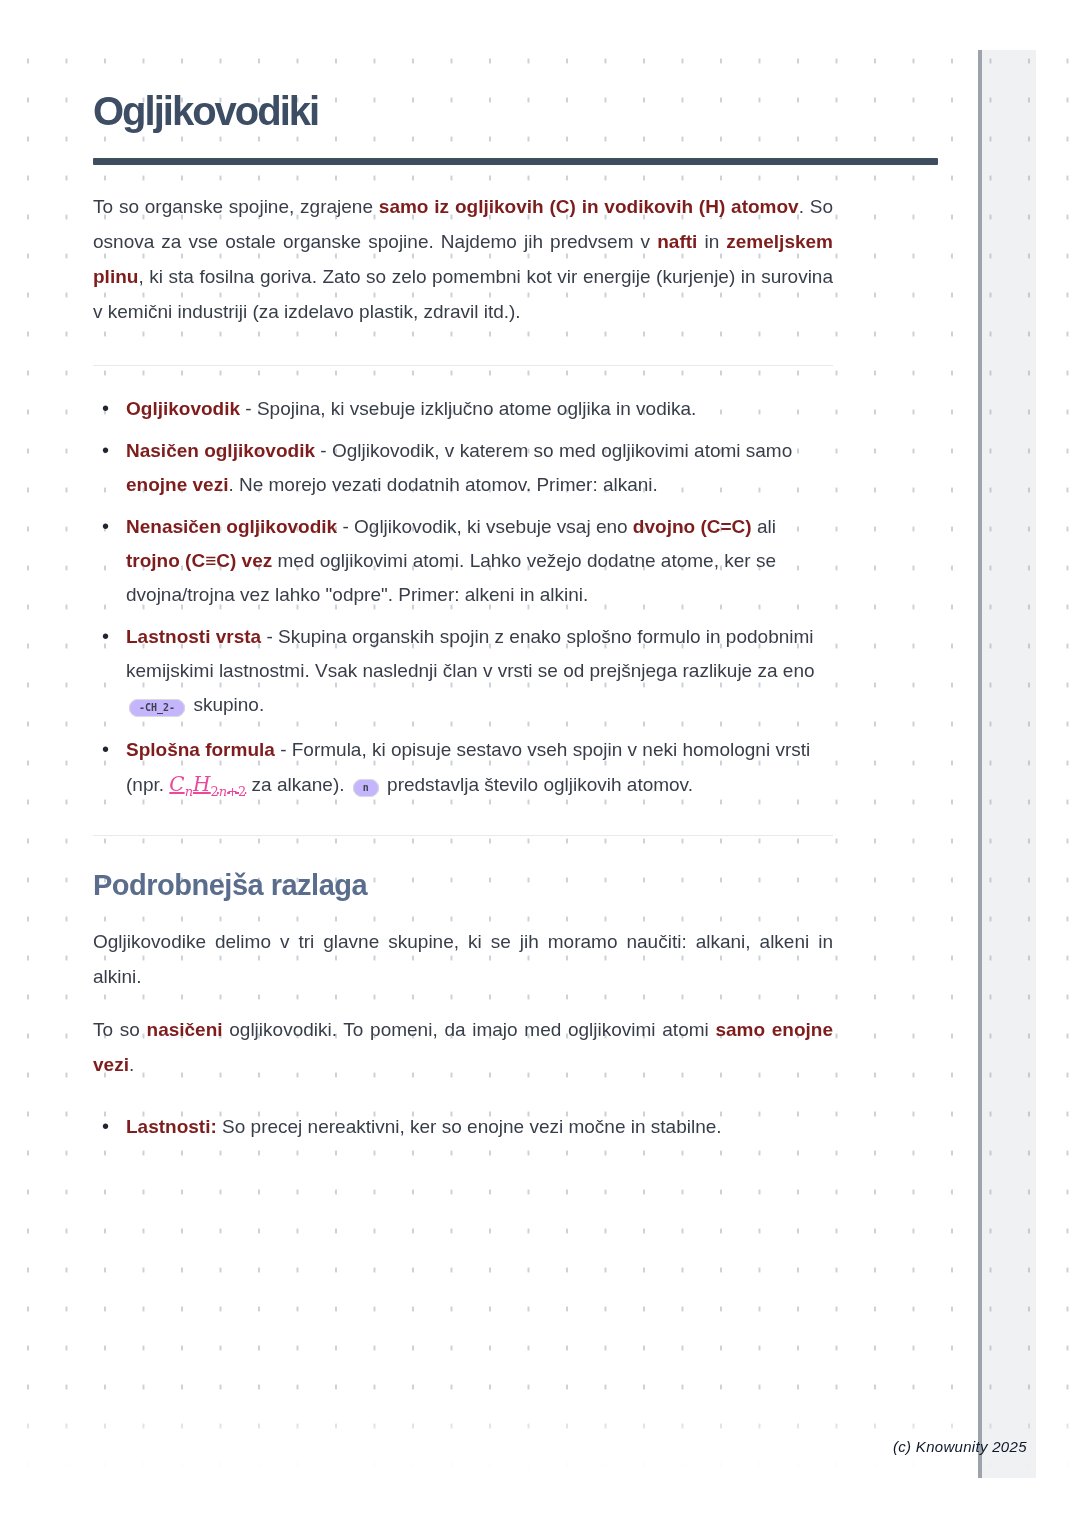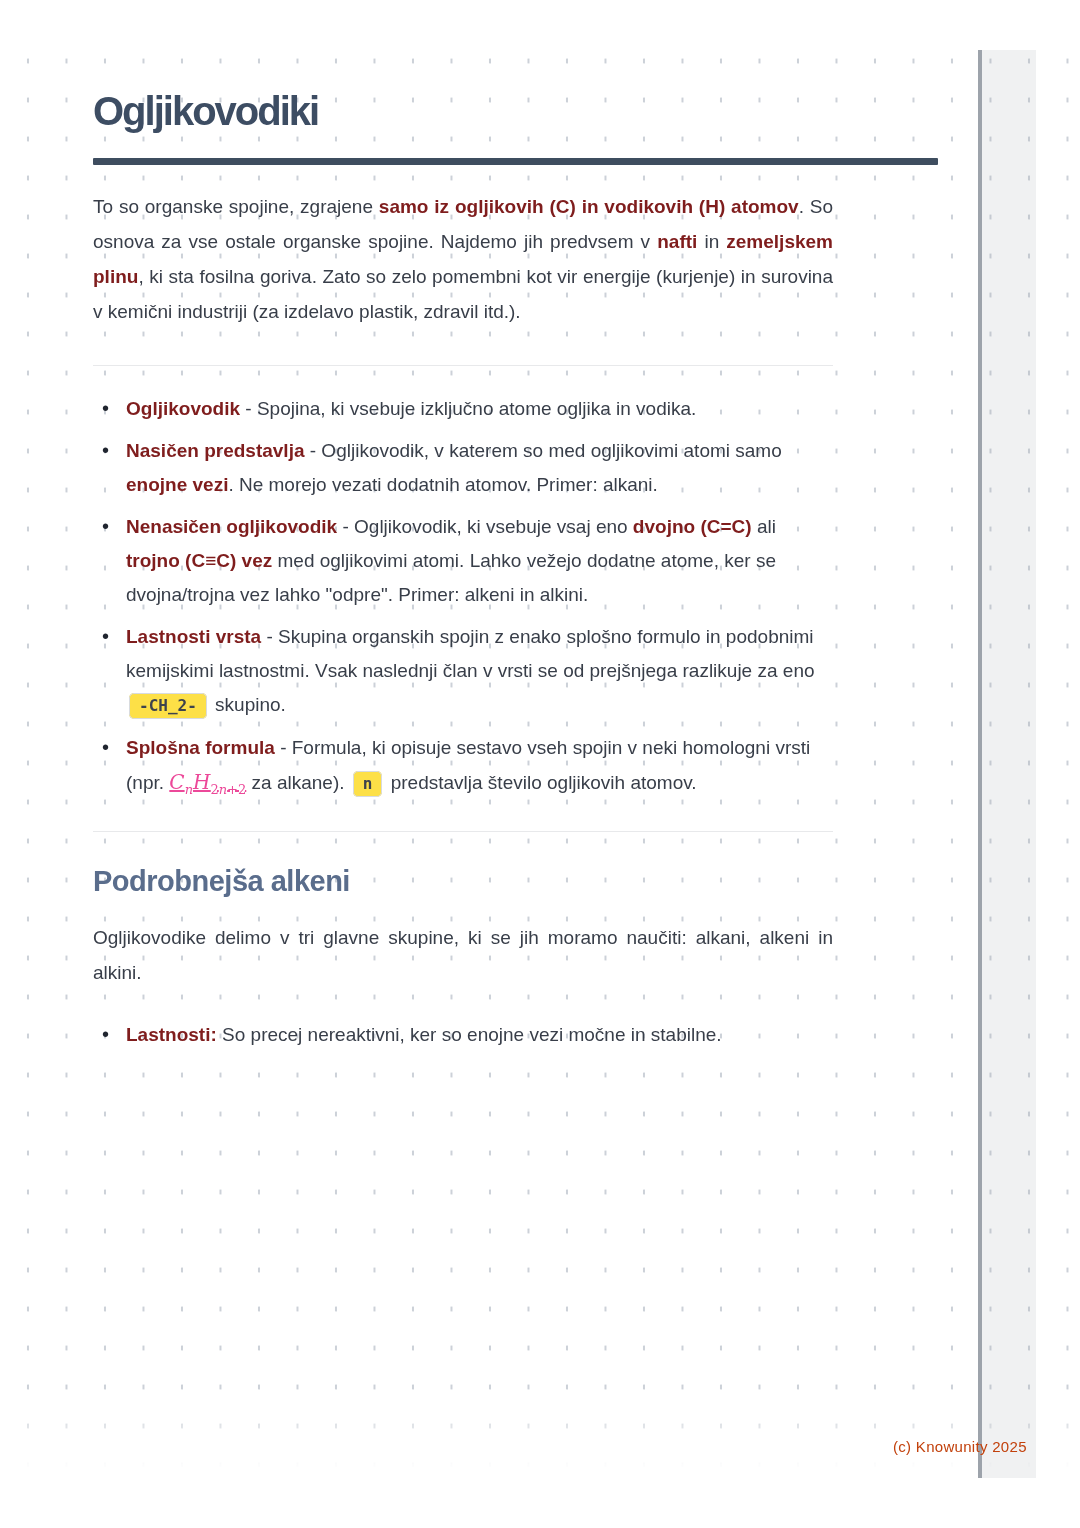--- a/index.html
+++ b/index.html
@@ -86,48 +86,49 @@
     color:#383e49;
   }
   ul.deflist.solo{margin-top:28px;}
   ul.deflist.solo li{margin-bottom:0;}
   .marker{
     position:absolute;left:9px;top:-1px;
     font-size:20px;color:#20252f;
   }
   code.chip{
     font-family:"DejaVu Sans Mono", monospace;
-    font-size:16px;font-weight:600;
+    font-size:10px;font-weight:600;
     color:#3d434d;
-    background:#fde047;
+    background:#c4b5fd;
     border:1px solid #d8dbdf;
-    border-radius:5px;
+    border-radius:12px;
     padding:2px 9px 3px 9px;
     margin:0 3px;
     white-space:nowrap;
   }
   .math{
     font-family:"DejaVu Serif", serif;
     font-size:20px;
     white-space:nowrap;
     color:#ec4899;
     text-decoration:underline;
   }
   .math i{font-style:italic;}
   .math sub{
     font-size:13px;
     line-height:0;
   }
   .watermark{
     position:absolute;left:893px;top:1438px;
     z-index:4;
     font-size:15px;
-    color:#c2410c;
+    color:#0f172a;
     letter-spacing:0.3px;
     white-space:nowrap;
+    font-style:italic;
   }
 </style>
 </head>
 <body>
 
 <div class="grid"></div>
 <div class="edge-strip"></div>
 
 <main class="content">
 
@@ -136,33 +137,34 @@
 
   <section>
     <p class="para"><span>To so organske spojine, zgrajene </span><strong>samo iz ogljikovih (C) in vodikovih (H) atomov</strong><span>. So osnova za vse ostale organske spojine. Najdemo jih predvsem v </span><strong>nafti</strong><span> in </span><strong>zemeljskem plinu</strong><span>, ki sta fosilna goriva. Zato so zelo pomembni kot vir energije (kurjenje) in surovina v kemični industriji (za izdelavo plastik, zdravil itd.).</span></p>
   </section>
 
   <div class="divider"></div>
 
   <section>
     <ul class="deflist">
       <li><span class="marker">•</span><strong>Ogljikovodik</strong><span> - Spojina, ki vsebuje izključno atome ogljika in vodika.</span></li>
-      <li><span class="marker">•</span><strong>Nasičen predstavlja</strong><span> - Ogljikovodik, v katerem so med ogljikovimi atomi samo </span><strong>enojne vezi</strong><span>. Ne morejo vezati dodatnih atomov. Primer: alkani.</span></li>
+      <li><span class="marker">•</span><strong>Nasičen ogljikovodik</strong><span> - Ogljikovodik, v katerem so med ogljikovimi atomi samo </span><strong>enojne vezi</strong><span>. Ne morejo vezati dodatnih atomov. Primer: alkani.</span></li>
       <li><span class="marker">•</span><strong>Nenasičen ogljikovodik</strong><span> - Ogljikovodik, ki vsebuje vsaj eno </span><strong>dvojno (C=C)</strong><span> ali </span><strong>trojno (C≡C) vez</strong><span> med ogljikovimi atomi. Lahko vežejo dodatne atome, ker se dvojna/trojna vez lahko "odpre". Primer: alkeni in alkini.</span></li>
       <li><span class="marker">•</span><strong>Lastnosti vrsta</strong><span> - Skupina organskih spojin z enako splošno formulo in podobnimi kemijskimi lastnostmi. Vsak naslednji član v vrsti se od prejšnjega razlikuje za eno </span><code class="chip">-CH_2-</code><span> skupino.</span></li>
       <li><span class="marker">•</span><strong>Splošna formula</strong><span> - Formula, ki opisuje sestavo vseh spojin v neki homologni vrsti (npr. </span><span class="math"><i>C</i><sub><i>n</i></sub><i>H</i><sub><span>2</span><i>n</i><span>+2</span></sub></span><span> za alkane). </span><code class="chip">n</code><span> predstavlja število ogljikovih atomov.</span></li>
     </ul>
   </section>
 
   <div class="divider d2"></div>
 
   <section>
-    <h2 class="mid">Podrobnejša alkeni</h2>
+    <h2 class="mid">Podrobnejša razlaga</h2>
     <p class="para p2">Ogljikovodike delimo v tri glavne skupine, ki se jih moramo naučiti: alkani, alkeni in alkini.</p>
 
+    <p class="para p3"><span>To so </span><strong>nasičeni</strong><span> ogljikovodiki. To pomeni, da imajo med ogljikovimi atomi </span><strong>samo enojne vezi</strong><span>.</span></p>
 
     <ul class="deflist solo">
       <li><span class="marker">•</span><strong>Lastnosti:</strong><span> So precej nereaktivni, ker so enojne vezi močne in stabilne.</span></li>
     </ul>
   </section>
 
 </main>
 
 <div class="watermark">(c) Knowunity 2025</div>
 

